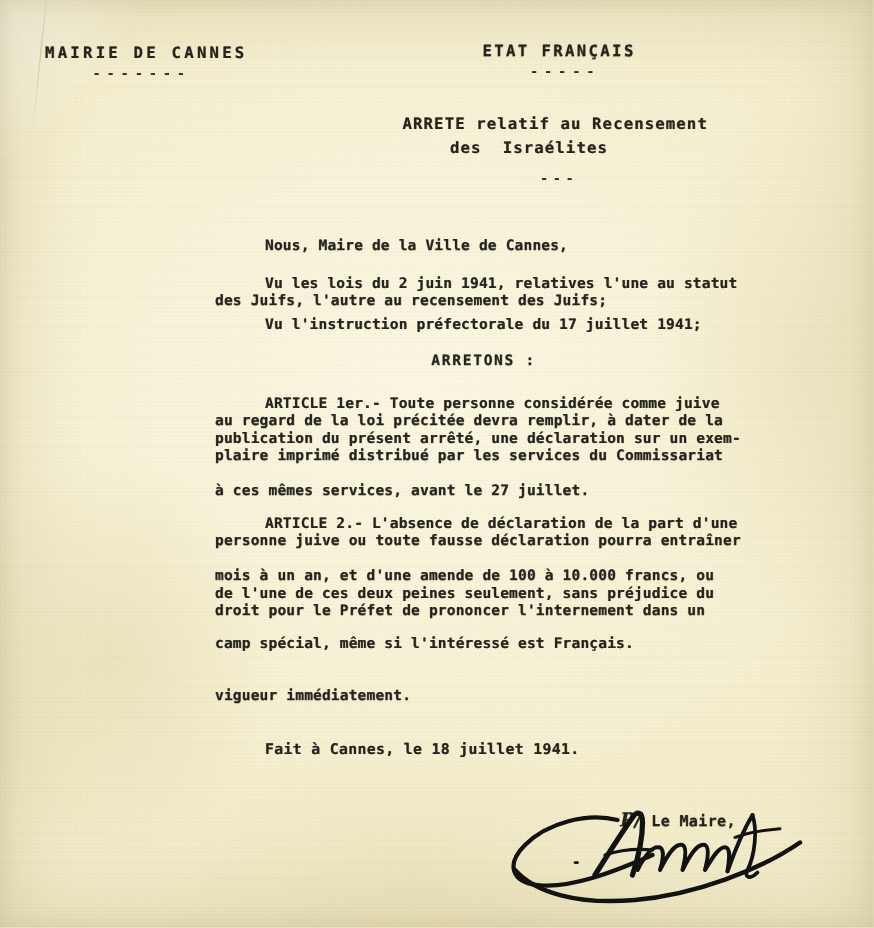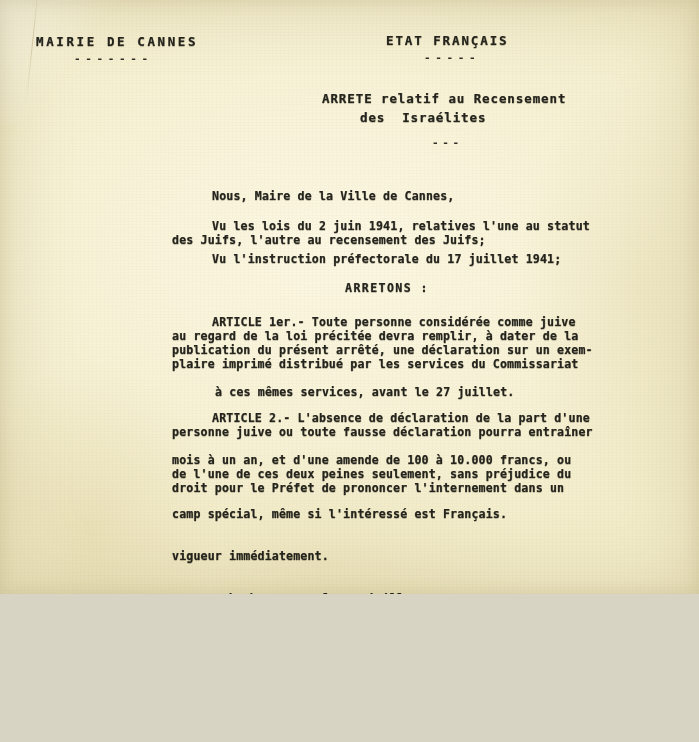--- a/index.html
+++ b/index.html
@@ -5,21 +5,21 @@
 <style>
   html, body {
     margin: 0;
     padding: 0;
     background: #d8d4c4;
   }
 
   .page {
     position: relative;
     width: 699px;
-    height: 594px;
+    height: 742px;
     margin: 0 auto;
     overflow: hidden;
     background: #f7f2d8;
     background-image:
       radial-gradient(ellipse 70% 55% at 48% 42%, #fbf7e2 0%, #f7f2d6 55%, #f2ecca 100%),
       linear-gradient(113deg, #fdfbe9 0%, #f8f3da 14%, #f6f0d2 45%, #f4eecd 75%, #eee7c2 100%);
     color: #1b1b18;
     font-family: "DejaVu Sans Mono", "Liberation Mono", monospace;
     -webkit-font-smoothing: none;
   }
@@ -109,21 +109,21 @@
   #whereas-1      { left: 212px; top: 219px; }
   #whereas-2      { left: 172px; top: 233px; }
   #whereas-3      { left: 212px; top: 252px; }
   #resolve-word   { left: 345px; top: 281px; letter-spacing: 1.4px; }
 
   #a1-l1 { left: 212px; top: 315px; }
   #a1-l2 { left: 172px; top: 329px; }
   #a1-l3 { left: 172px; top: 343px; }
   #a1-l4 { left: 172px; top: 357px; }
   #a1-l5 { left: 172px; top: 371px; }
-  #a1-l6 { left: 172px; top: 385px; margin-left: 43px; }
+  #a1-l6 { left: 172px; top: 385px; }
 
   #a2-l1 { left: 212px; top: 411px; }
   #a2-l2 { left: 172px; top: 425px; }
   #a2-l3 { left: 172px; top: 439px; }
   #a2-l4 { left: 172px; top: 453px; }
   #a2-l5 { left: 172px; top: 467px; }
   #a2-l6 { left: 172px; top: 481px; }
   #a2-l7 { left: 172px; top: 495px; margin-top: 12px; }
 
   #a3-l1 { left: 212px; top: 521px; }

